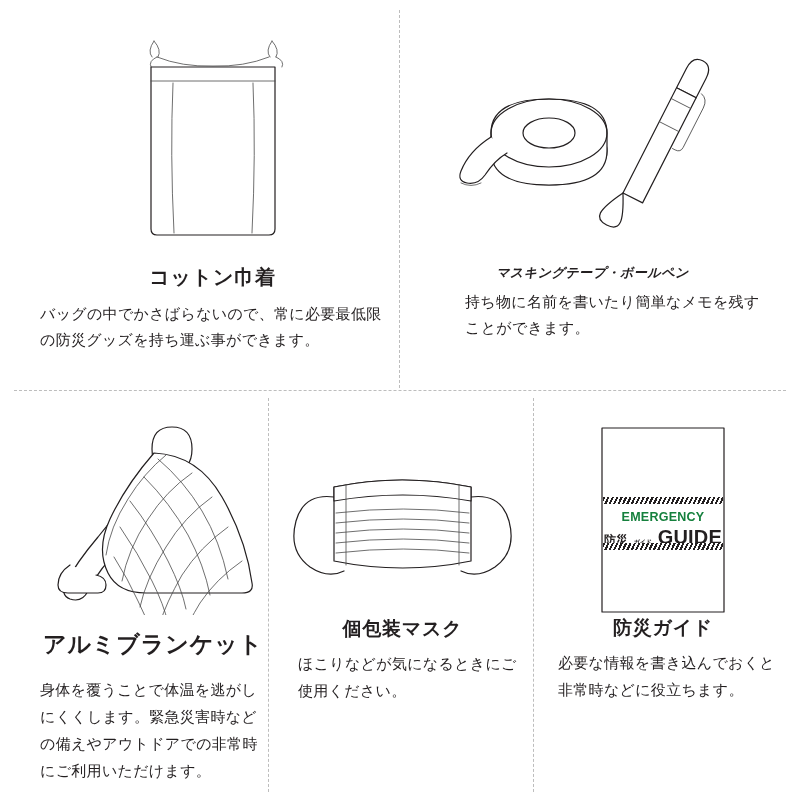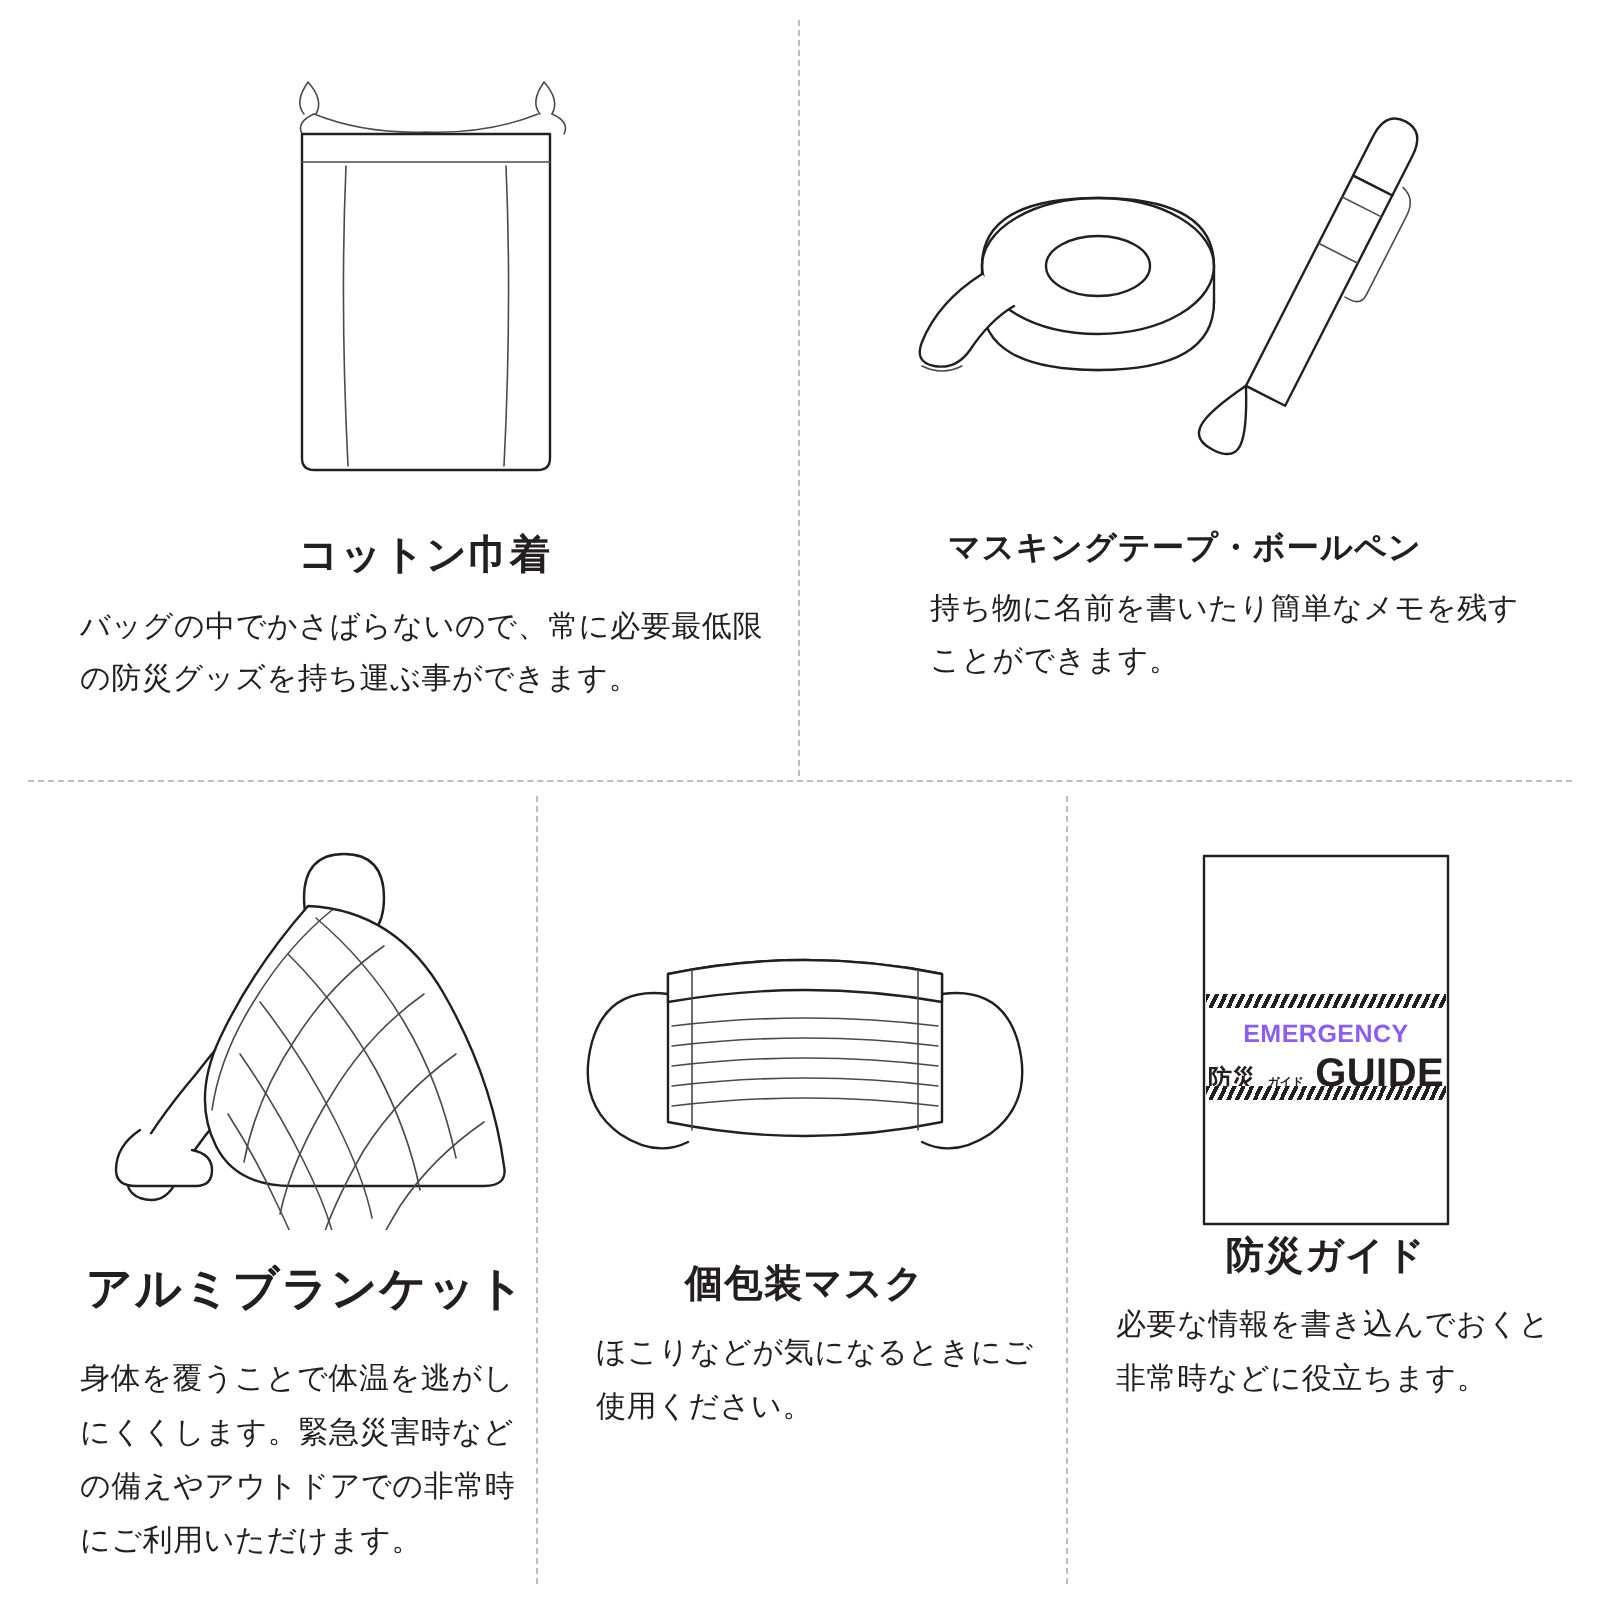--- a/index.html
+++ b/index.html
@@ -92,23 +92,24 @@
     margin-top: 10px;
   }
 
   .cell-tape {
     left: 420px;
     top: 18px;
     width: 345px;
   }
   .cell-tape .art { height: 230px; }
   .cell-tape .title {
-    font-size: 16px;
+    font-size: 13px;
     text-align: center;
     margin-top: 16px;
+    font-style: italic;
   }
   .cell-tape .desc {
     font-size: 15px;
     line-height: 1.75;
     text-align: left;
     padding-left: 45px;
   }
 
   
   .cell-blanket {
@@ -131,21 +132,21 @@
 
   .cell-mask {
     left: 280px;
     top: 410px;
     width: 245px;
   }
   .cell-mask .art { height: 205px; }
   .cell-mask .title {
     font-size: 19px;
     text-align: center;
-    margin-top: 14px;
+    margin-top: 1px;
   }
   .cell-mask .desc {
     font-size: 15px;
     line-height: 1.8;
     text-align: left;
     margin-top: 8px;
     padding-left: 18px;
   }
 
   .cell-guide {
@@ -183,21 +184,21 @@
     transform: translateX(-50%);
     width: 118px;
     text-align: center;
     line-height: 1;
   }
   .guide-line1 {
     display: block;
     font-size: 12.5px;
     font-weight: bold;
     letter-spacing: 0.02em;
-    color: #8b5cf6;
+    color: #15803d;
   }
   .guide-line2 {
     display: flex;
     align-items: baseline;
     justify-content: space-between;
     gap: 2px;
     margin-top: 3px;
   }
   .guide-jp {
     font-size: 12px;

